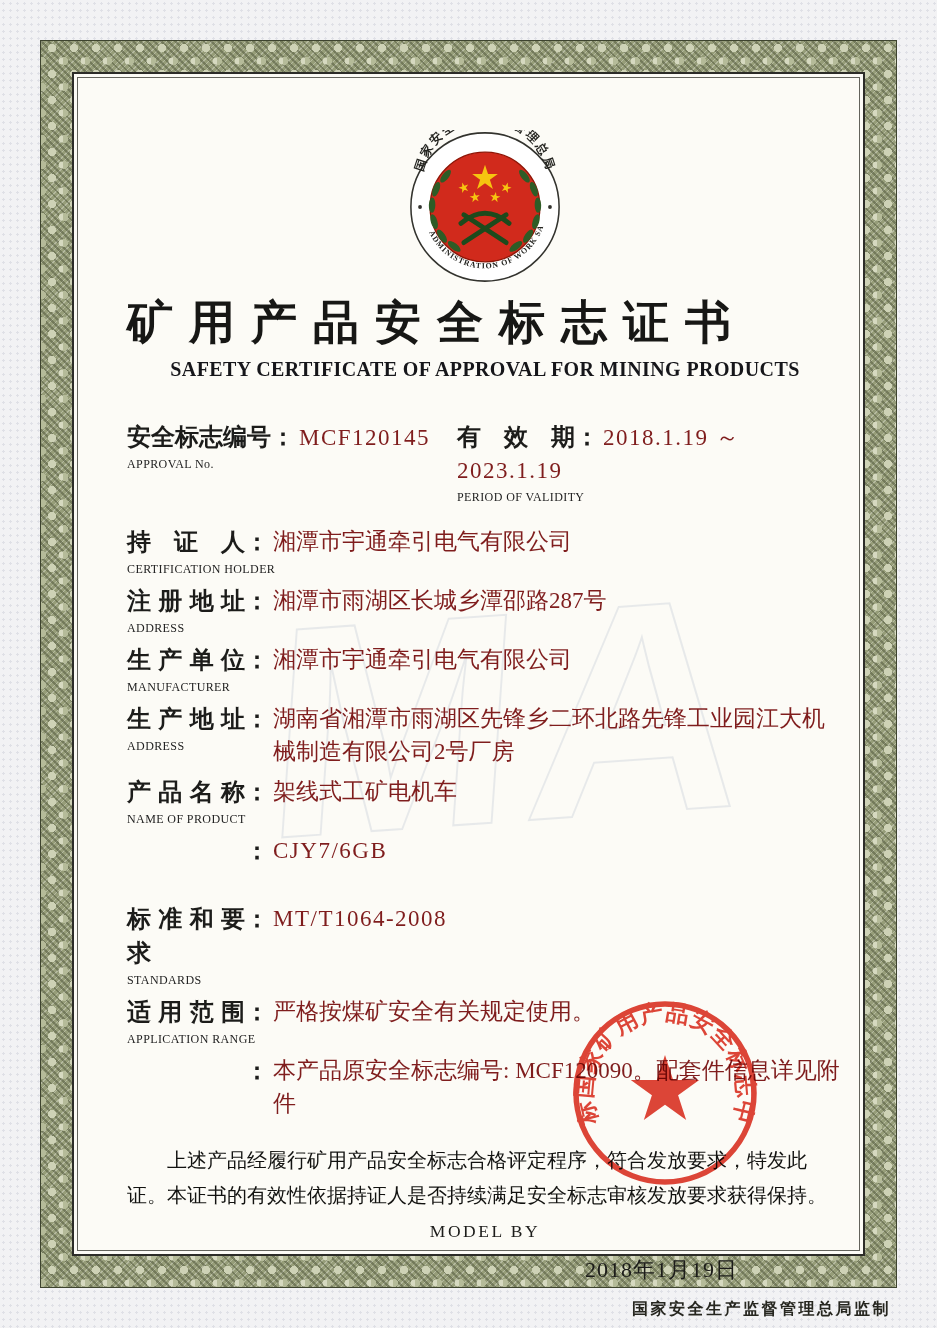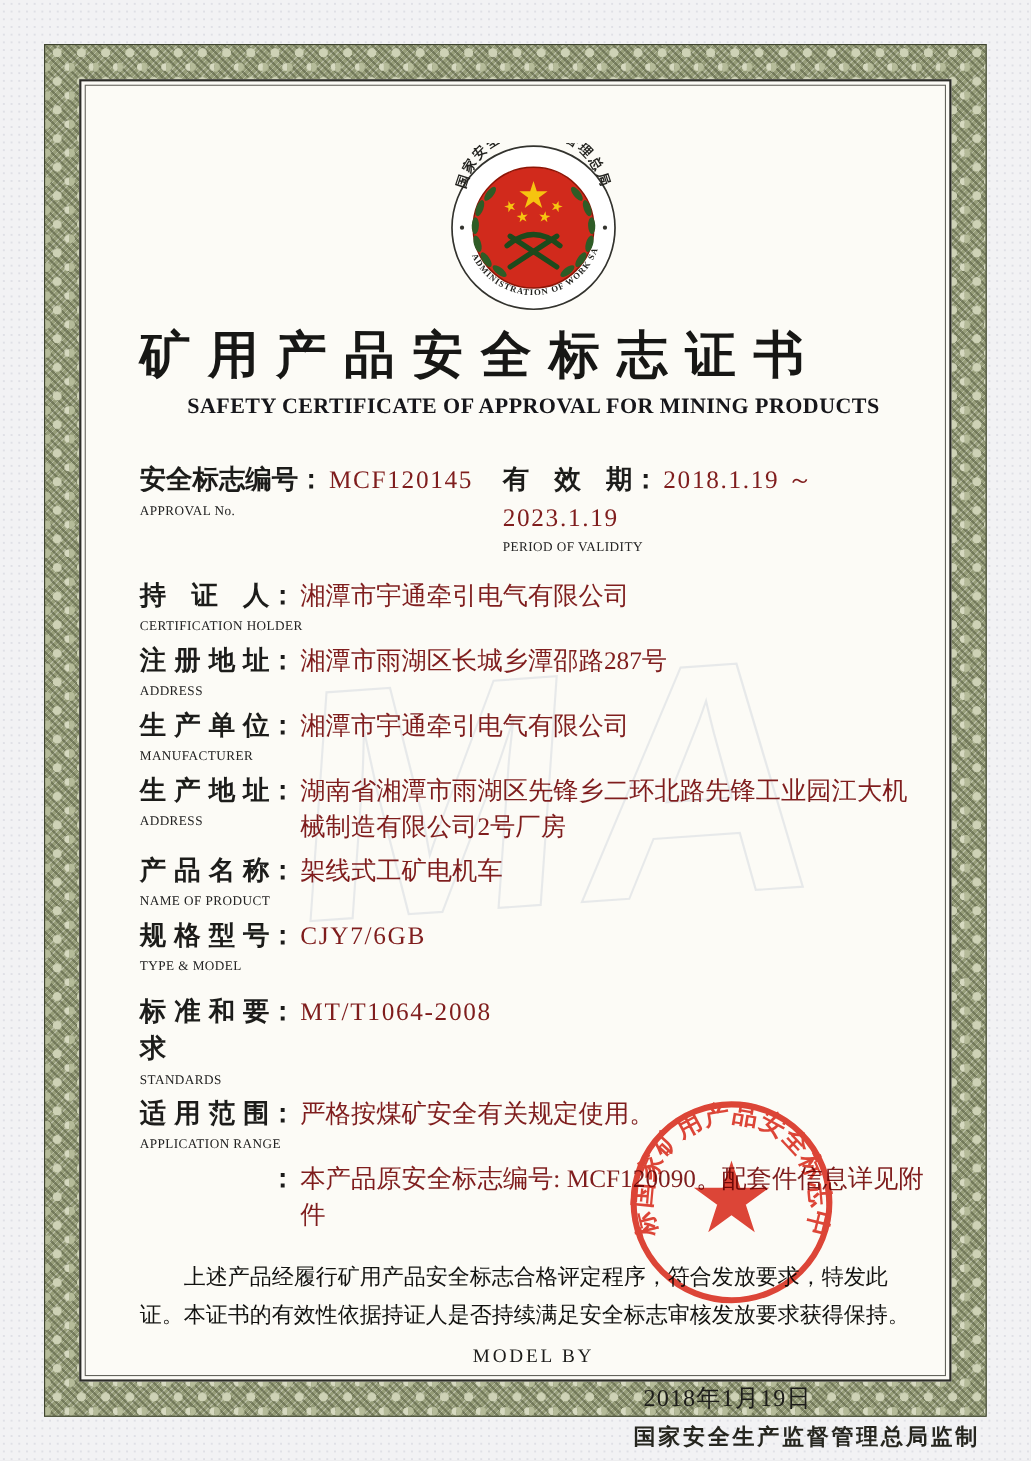--- a/index.html
+++ b/index.html
@@ -60,21 +60,21 @@
   .frow .col{grid-column:2; font-size:24px; font-weight:700; line-height:34px;}
   .frow .val{grid-column:3; padding-left:2px;}
   .gap-top{margin-top:17px;}
   .statement{margin-top:23px; font-size:20px; line-height:35px; text-indent:2em; color:#121210; width:716px;}
   .issued{margin-top:6px; text-align:center;}
   .issued .dept{font-size:27px; font-weight:700; letter-spacing:9px; line-height:34px;}
   .issued .dept-en{font-size:17.5px; letter-spacing:2.5px; line-height:24px; font-weight:500;}
   .issue-date{margin-top:12px; margin-left:458px; font-size:22px; letter-spacing:1px; white-space:nowrap;}
   .seal{position:absolute; left:568px; top:996px; width:194px; height:194px; mix-blend-mode:multiply; opacity:.92;}
   .footer-credit{
-    position:absolute; right:46px; bottom:8px; font-size:20px; font-weight:700;
+    position:absolute; right:46px; bottom:8px; font-size:16px; font-weight:700;
     letter-spacing:2.5px; color:#26261f; white-space:nowrap;font-family:Liberation Serif, serif;
   }
 </style>
 </head>
 <body>
 
 <div class="page">
   <div class="band"></div>
   <div class="sheet">
     <div class="watermark">MA</div>
@@ -201,24 +201,20 @@
         </div>
         <div class="frow">
           <div class="left">
               <span class="cnl">产品名称</span>
               <div class="en">NAME OF PRODUCT</div>
             </div>
           <div class="col">：</div>
           <div class="val value">架线式工矿电机车</div>
         </div>
         <div class="frow">
-          <div class="left">
-              <span class="cnl">规格型号</span>
-              <div class="en">TYPE &amp; MODEL</div>
-            </div>
           <div class="col">：</div>
           <div class="val value mono">CJY7/6GB</div>
         </div>
         <div class="frow gap-top">
           <div class="left">
               <span class="cnl">标准和要求</span>
               <div class="en">STANDARDS</div>
             </div>
           <div class="col">：</div>
           <div class="val value mono">MT/T1064-2008</div>

